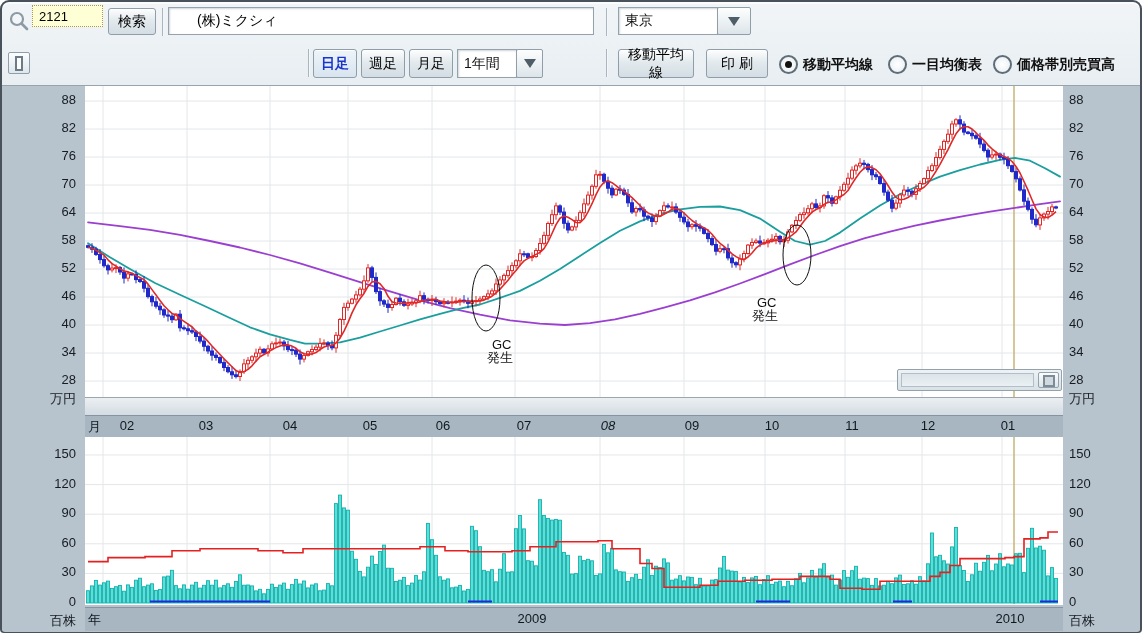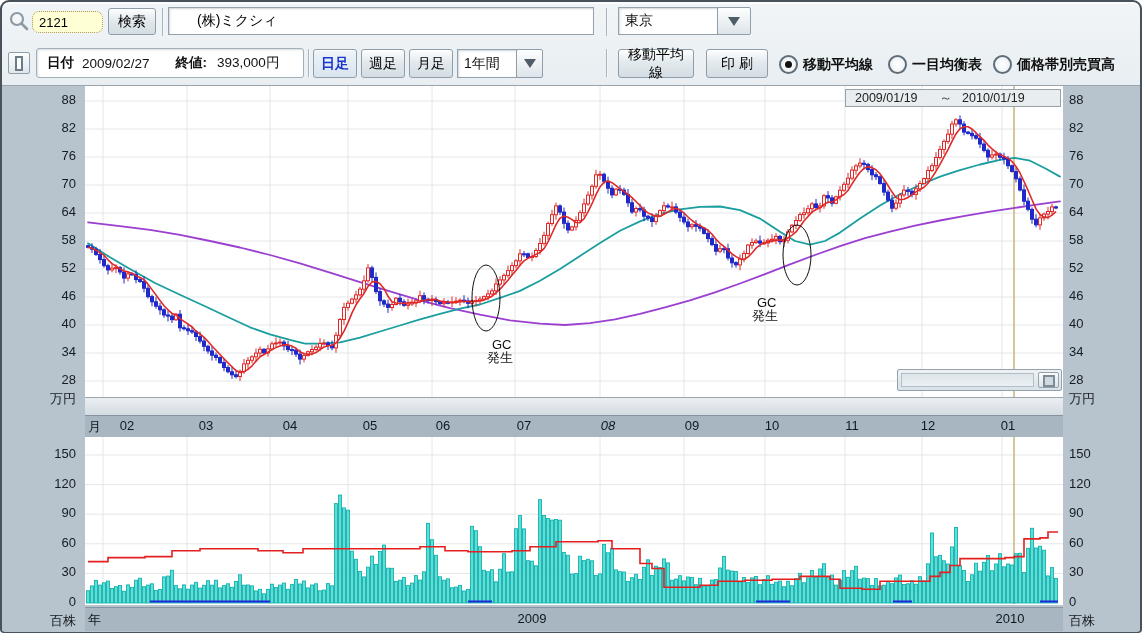--- a/index.html
+++ b/index.html
@@ -50,39 +50,33 @@
 </style>
 </head>
 <body>
 
 <div class="window">
 
   <svg class="mag" width="22" height="22">
     <circle cx="9" cy="9" r="6" fill="#f2f6f8" stroke="#8d9aa5" stroke-width="2.2"></circle>
     <line x1="13.5" y1="13.5" x2="19" y2="19" stroke="#8d9aa5" stroke-width="2.6" stroke-linecap="round"></line>
   </svg>
-  <input class="field code-input abs" style="left: 32px; top: 11px; width: 71px; height: 22px; border-radius: 7px;" value="2121">
+  <input class="field code-input abs" style="left: 32px; top: 5px; width: 71px; height: 22px;" value="2121">
   <button class="btn" style="left:108px;top:8px;width:48px;height:27px;">検索</button>
   <div class="groove" style="left:162px;top:8px;height:28px;"></div>
   <input class="field abs" style="left: 168px; top: 7px; width: 426px; height: 28px; padding-left: 28px;" value="(株)ミクシィ">
   <div class="groove" style="left:606px;top:8px;height:28px;"></div>
   <div class="field" style="left:618px;top:7px;width:100px;height:28px;">東京</div>
   <div class="combo-btn" style="left:717px;top:7px;width:34px;height:28px;">
       <span class="tri"></span>
     </div>
 
   <button class="sq-btn" style="left:8px;top:52px;width:22px;height:22px;">
       <span></span>
     </button>
-  <div class="info-panel" style="left:36px;top:48px;width:268px;height:30px;">
-    <span class="lbl">日付</span>
-    <span style="margin-left:8px;">2009/02/27</span>
-    <span class="lbl" style="margin-left:26px;">終値:</span>
-    <span style="margin-left:10px;">393,000円</span>
-  </div>
   <div class="groove" style="left:308px;top:49px;height:28px;"></div>
   <button class="btn sel" style="left:313px;top:49px;width:44px;height:29px;">日足</button>
   <button class="btn" style="left:361px;top:49px;width:44px;height:29px;">週足</button>
   <button class="btn" style="left:409px;top:49px;width:44px;height:29px;">月足</button>
   <div class="field" style="left:457px;top:49px;width:60px;height:29px;">1年間</div>
   <div class="combo-btn" style="left:516px;top:49px;width:27px;height:29px;">
       <span class="tri"></span>
     </div>
   <div class="groove" style="left:606px;top:49px;height:28px;"></div>
   <button class="btn" style="left:618px;top:49px;width:76px;height:29px;">移動平均線</button>
@@ -892,25 +886,20 @@
       <rect x="1054.5" y="578.4" width="3" height="24.6" fill="#63dcd7" stroke="#10b2ae" stroke-width="0.9"></rect>
       <line x1="150" x2="270" y1="601.5" y2="601.5" stroke="#2428dc" stroke-width="2"></line>
       <line x1="468" x2="492" y1="601.5" y2="601.5" stroke="#2428dc" stroke-width="2"></line>
       <line x1="756" x2="790" y1="601.5" y2="601.5" stroke="#2428dc" stroke-width="2"></line>
       <line x1="893" x2="912" y1="601.5" y2="601.5" stroke="#2428dc" stroke-width="2"></line>
       <line x1="1040" x2="1058" y1="601.5" y2="601.5" stroke="#2428dc" stroke-width="2"></line>
       <path d="M88 561.6 H108 V557.6 H145 V556.6 H172 V550.7 H200 V548.7 H258 V550.7 H283 V552.7 H303 V548.7 H420 V546.8 H445 V550.7 H468 V551.7 H512 V550.7 H530 V546.8 H556 V541.8 H598 V540.8 H612 V548.7 H640 V563.5 H652 V568.5 H664 V587.2 H700 V585.2 H718 V581.3 H745 V580.3 H772 V579.3 H800 V576.4 H830 V579.3 H840 V588.2 H862 V589.2 H880 V581.3 H916 V581.3 H930 V576.4 H940 V572.4 H950 V565.5 H960 V558.6 H1005 V557.6 H1014 V556.6 H1024 V538.9 H1040 V537.9 H1048 V532.0 H1058 V532.0 H1058" fill="none" stroke="#e42020" stroke-width="1.6"></path>
     </svg>
   <div class="band" id="year-band" style="top:607px;height:24px;"></div>
 
-  <div class="date-range">
-    <span>2009/01/19</span>
-    <span class="sep">～</span>
-    <span>2010/01/19</span>
-  </div>
 
   <div class="scrollbar">
     <div class="track"></div>
     <div class="sb-btn">
         <i></i>
       </div>
   </div>
 
   <div id="labels">
       <div class="axis-lbl" style="left:6px;width:70px;text-align:right;top:92px;">88</div>

